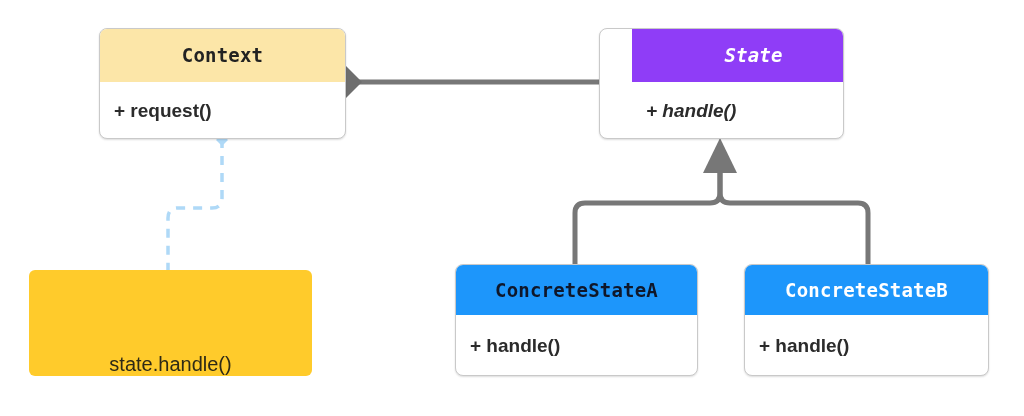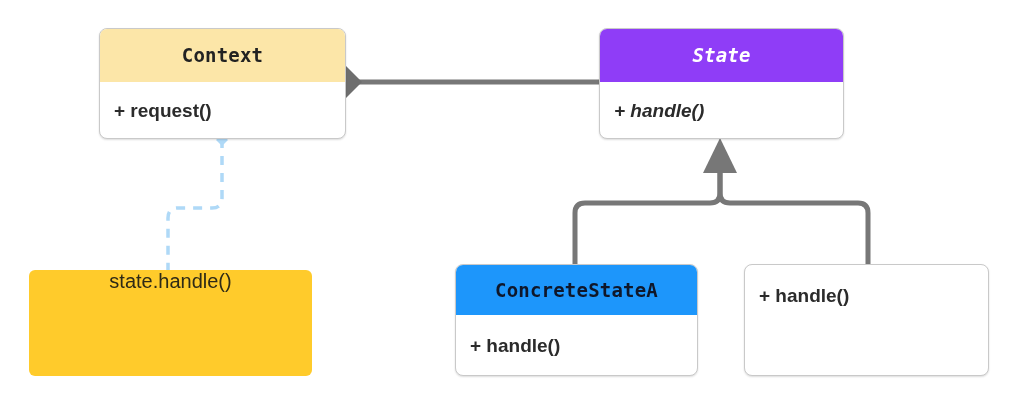--- a/index.html
+++ b/index.html
@@ -54,21 +54,21 @@
     display: flex;
     align-items: center;
     justify-content: flex-start;
     padding-left: 14px;
     font-family: Liberation Sans, sans-serif;
     font-weight: bold;
     font-size: 19px;
     color: #2b2b2b;
     line-height: 1;
   }
-  .italic { font-style: italic; }
+  .italic { font-style: italic; margin-left: 32px; }
 
   
   #class-context { left: 99px; top: 28px; width: 247px; height: 111px; }
   #class-context .uml-header { height: 53px; background: #FCE6A8; color: #222222; }
   #class-context .uml-body   { height: 57px; }
 
   
   #class-state { left: 599px; top: 28px; width: 245px; height: 111px; }
   #class-state .uml-header { height: 53px; background: #8F3DF7; color: #ffffff; }
   #class-state .uml-body   { height: 57px; }
@@ -84,21 +84,21 @@
   #class-concrete-b .uml-body   { height: 61px; }
 
   
   #note-state-handle {
     position: absolute;
     left: 29px; top: 270px; width: 283px; height: 106px;
     box-sizing: border-box;
     background: #FFCB2B;
     border-radius: 6px;
     display: flex;
-    align-items: flex-start;
+    align-items: flex-end;
     justify-content: center;
     font-family: "Liberation Sans", sans-serif;
     font-size: 20px;
     color: #2e2a16;
     z-index: 3;
   }
 </style>
 </head>
 <body>
 
@@ -128,20 +128,21 @@
     <div class="uml-header italic">State</div>
     <div class="uml-body italic">+ handle()</div>
   </div>
 
   <div class="uml-class" id="class-concrete-a">
     <div class="uml-header">ConcreteStateA</div>
     <div class="uml-body">+ handle()</div>
   </div>
 
   <div class="uml-class" id="class-concrete-b">
+    <div class="uml-header">ConcreteStateB</div>
     <div class="uml-body">+ handle()</div>
   </div>
 
   <div id="note-state-handle">
     <span>state.handle()</span>
   </div>
 
 </div>
 
 </body></html>

